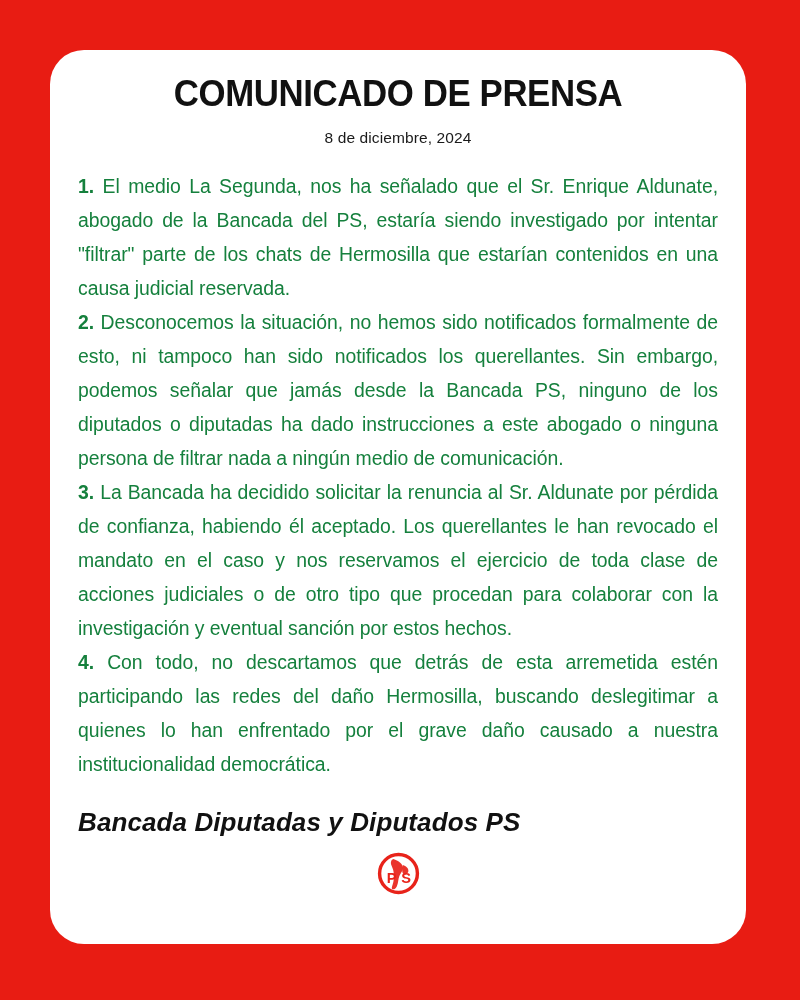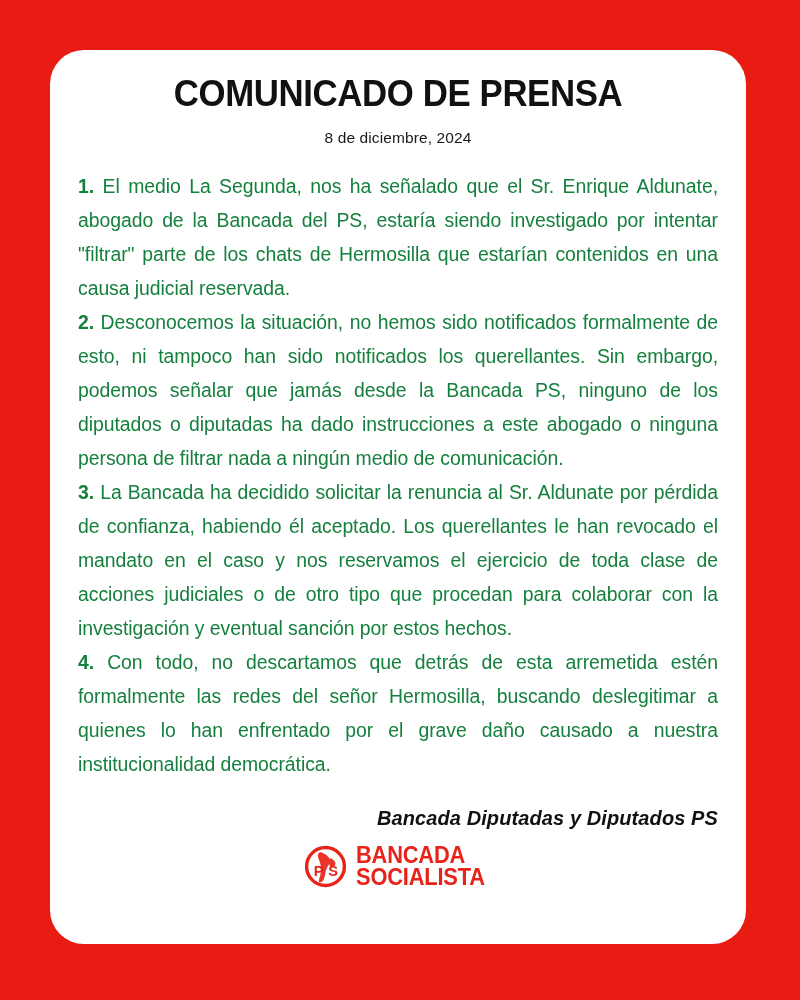--- a/index.html
+++ b/index.html
@@ -76,22 +76,22 @@
     color: #15803d;
     letter-spacing: -0.05px;
     hyphens: none;
   }
   .para .num {
     font-weight: 700;
   }
   .signature {
     margin: 0;
     padding-top: 26px;
-    text-align: right;
-    font-size: 20px;
+    text-align: left;
+    font-size: 26px;
     font-weight: 700;
     font-style: italic;
     color: #111111;
     letter-spacing: 0.1px;
   }
   .logo-row {
     display: flex;
     align-items: center;
     justify-content: center;
     gap: 9px;
@@ -137,36 +137,32 @@
 
         <p class="para">
           <span class="num">2.</span><span> Desconocemos la situación, no hemos sido notificados formalmente de esto, ni tampoco han sido notificados los querellantes. Sin embargo, podemos señalar que jamás desde la Bancada PS, ninguno de los diputados o diputadas  ha dado instrucciones a este abogado o ninguna persona de filtrar nada a ningún medio de comunicación.</span>
         </p>
 
         <p class="para">
           <span class="num">3.</span><span> La Bancada ha decidido solicitar la renuncia al Sr. Aldunate por pérdida de confianza, habiendo él aceptado. Los querellantes le han revocado el mandato en el caso y nos reservamos el ejercicio de toda clase de acciones judiciales o de otro tipo que procedan para colaborar con la investigación y eventual sanción por estos hechos.</span>
         </p>
 
         <p class="para">
-          <span class="num">4.</span><span> Con todo, no descartamos que detrás de esta arremetida estén formalmente las redes del señor Hermosilla, buscando deslegitimar a quienes lo han enfrentado por el grave daño causado a nuestra institucionalidad democrática.</span>
+          <span class="num">4.</span><span> Con todo, no descartamos que detrás de esta arremetida estén participando las redes del daño Hermosilla, buscando deslegitimar a quienes lo han enfrentado por el grave daño causado a nuestra institucionalidad democrática.</span>
         </p>
 
       </div>
 
       <p class="signature">Bancada Diputadas y Diputados PS</p>
 
       <div class="logo-row">
         <svg class="logo-emblem" viewBox="0 0 100 100">
           <circle cx="50" cy="50" r="44" fill="none" stroke="#e8231a" stroke-width="8"></circle>
           <path d="M38 16 C50 20, 58 26, 60 34 C62 42, 56 48, 52 56 C49 63, 50 72, 46 80 C43 86, 38 88, 35 86 C33 84, 36 78, 38 70 C41 58, 40 44, 34 32 C31 25, 32 18, 38 16 Z" fill="#e8231a" opacity="0.92"></path>
           <path d="M60 30 C68 32, 74 38, 73 45 C72 51, 66 54, 62 52 C59 50, 58 44, 59 38 Z" fill="#e8231a" opacity="0.92"></path>
           <text x="34" y="72" font-family="Liberation Sans, sans-serif" font-size="34" font-weight="700" fill="#e8231a" text-anchor="middle">P</text>
           <text x="68" y="72" font-family="Liberation Sans, sans-serif" font-size="34" font-weight="700" fill="#e8231a" text-anchor="middle">S</text>
         </svg>
-        <div class="logo-wordmark">
-          <span>BANCADA</span>
-          <span>SOCIALISTA</span>
-        </div>
       </div>
 
     </div>
   </div>
 </div>
 
 </body></html>

